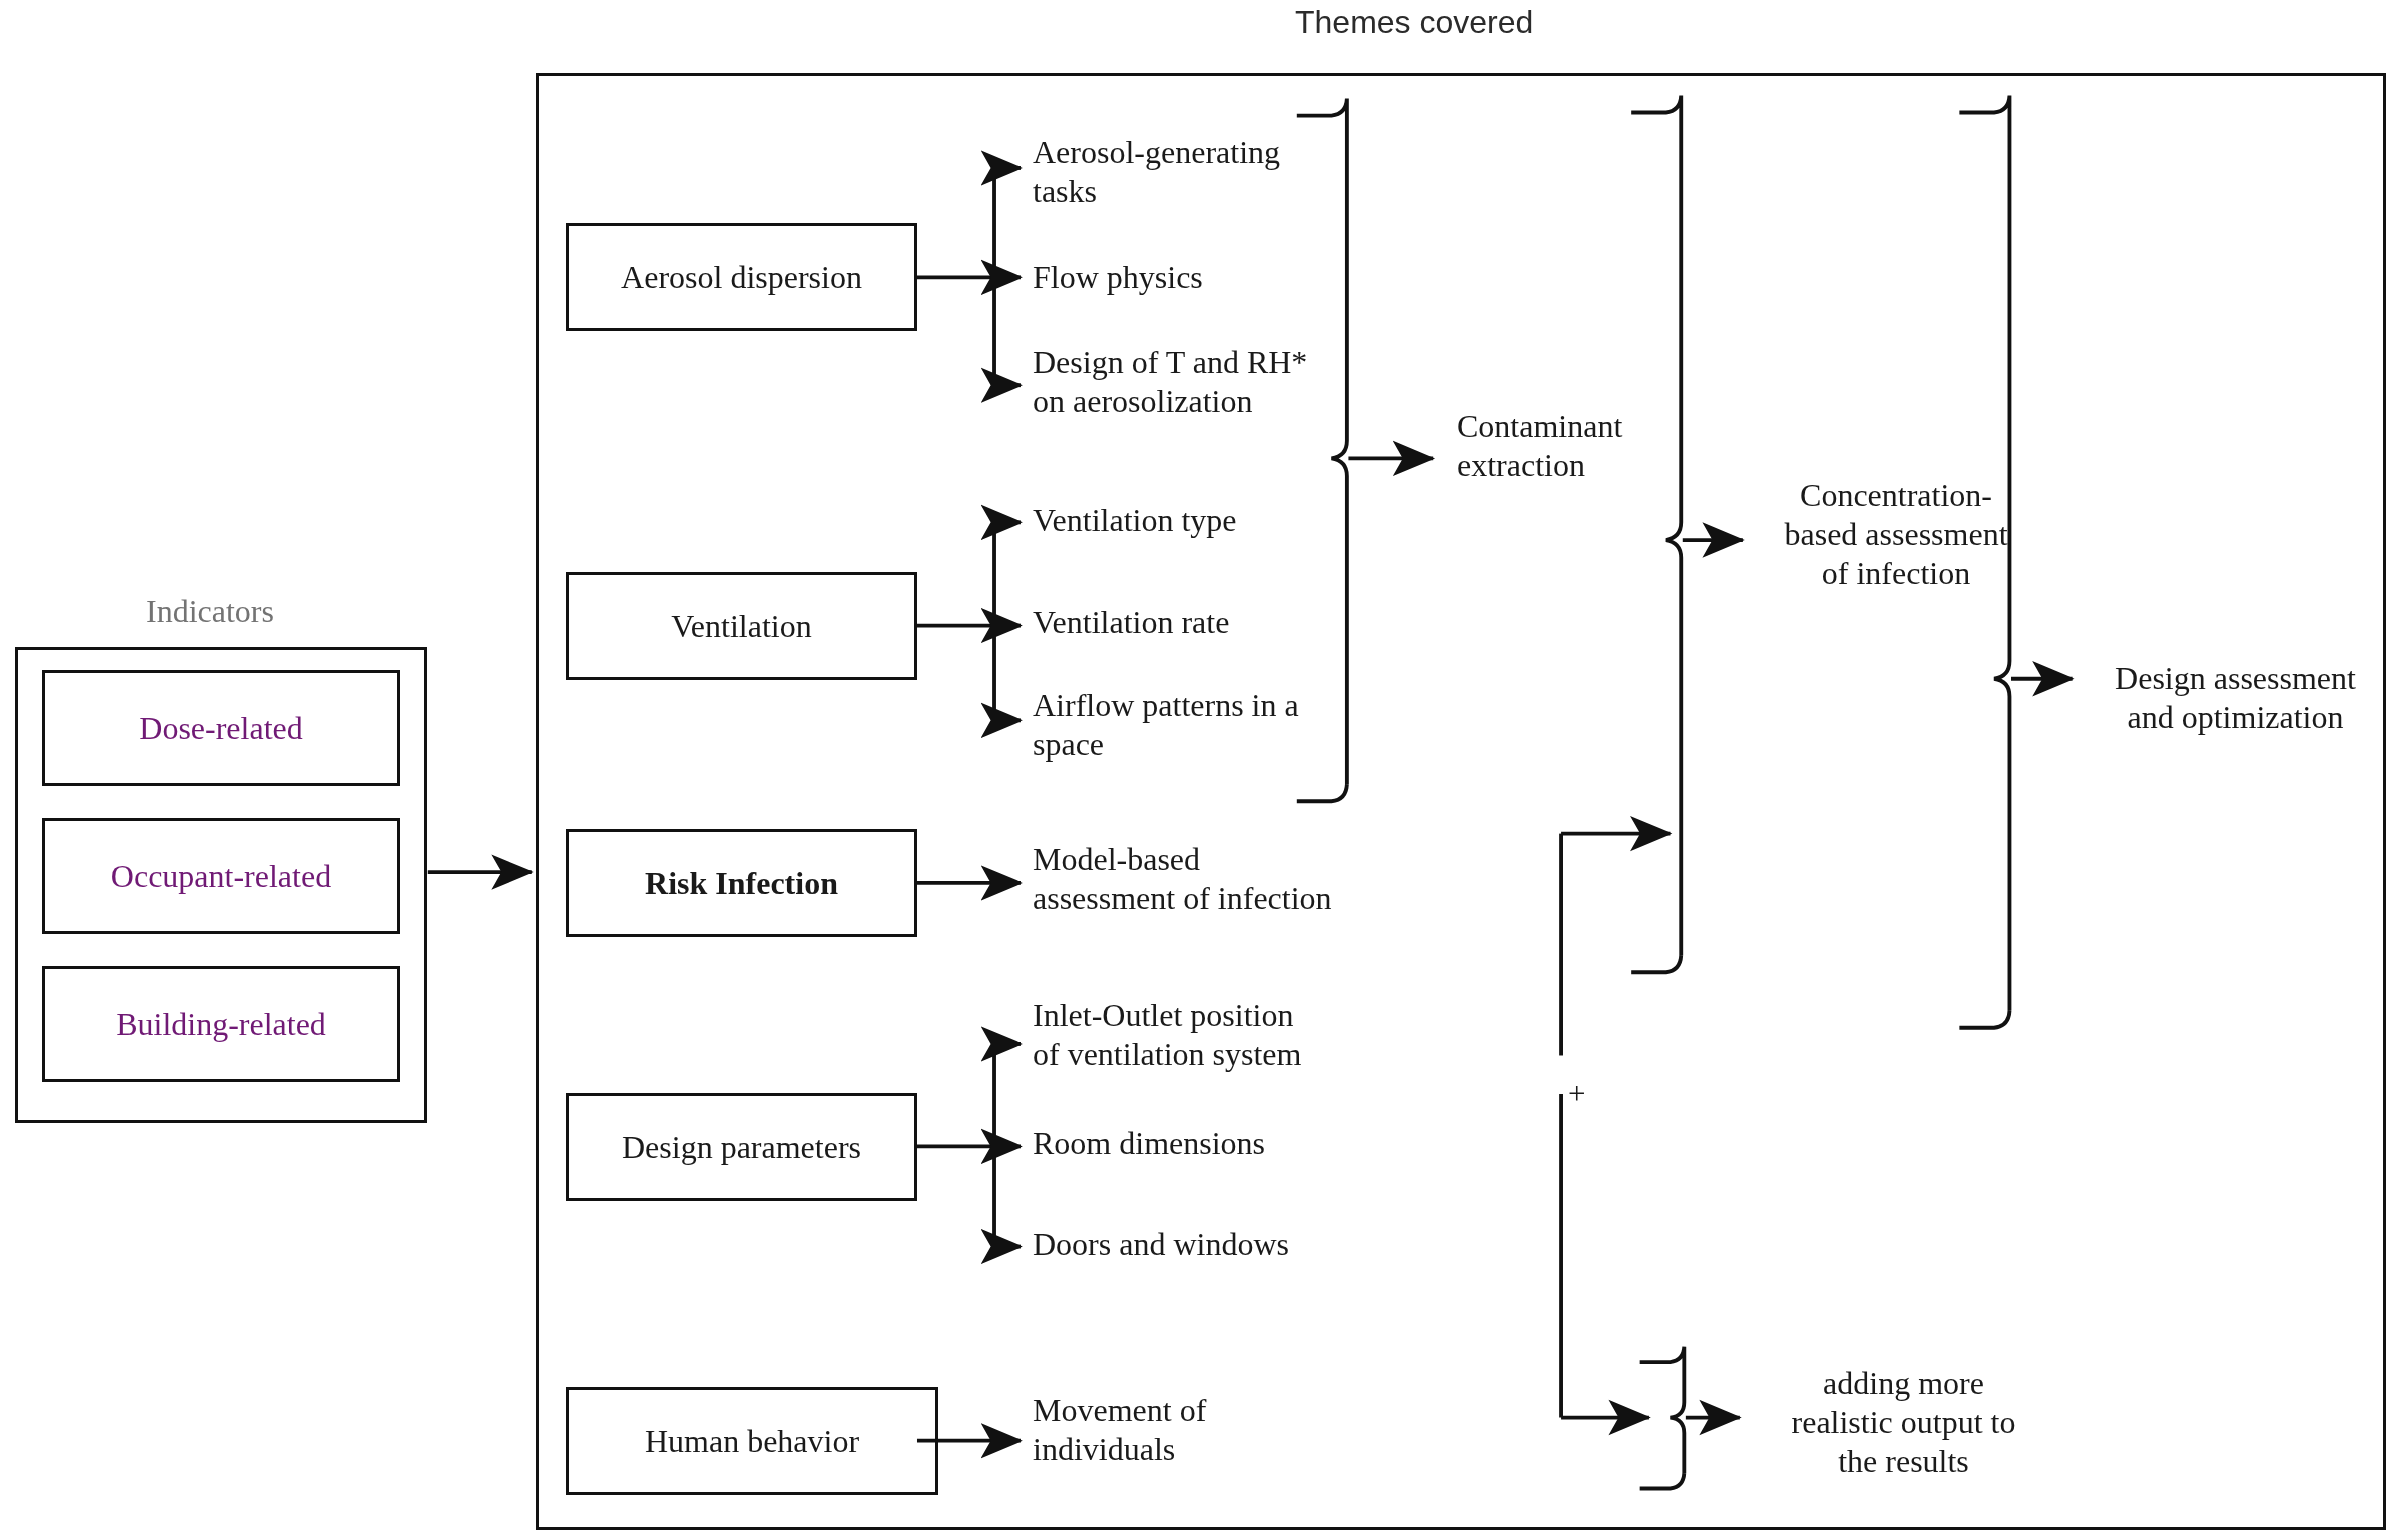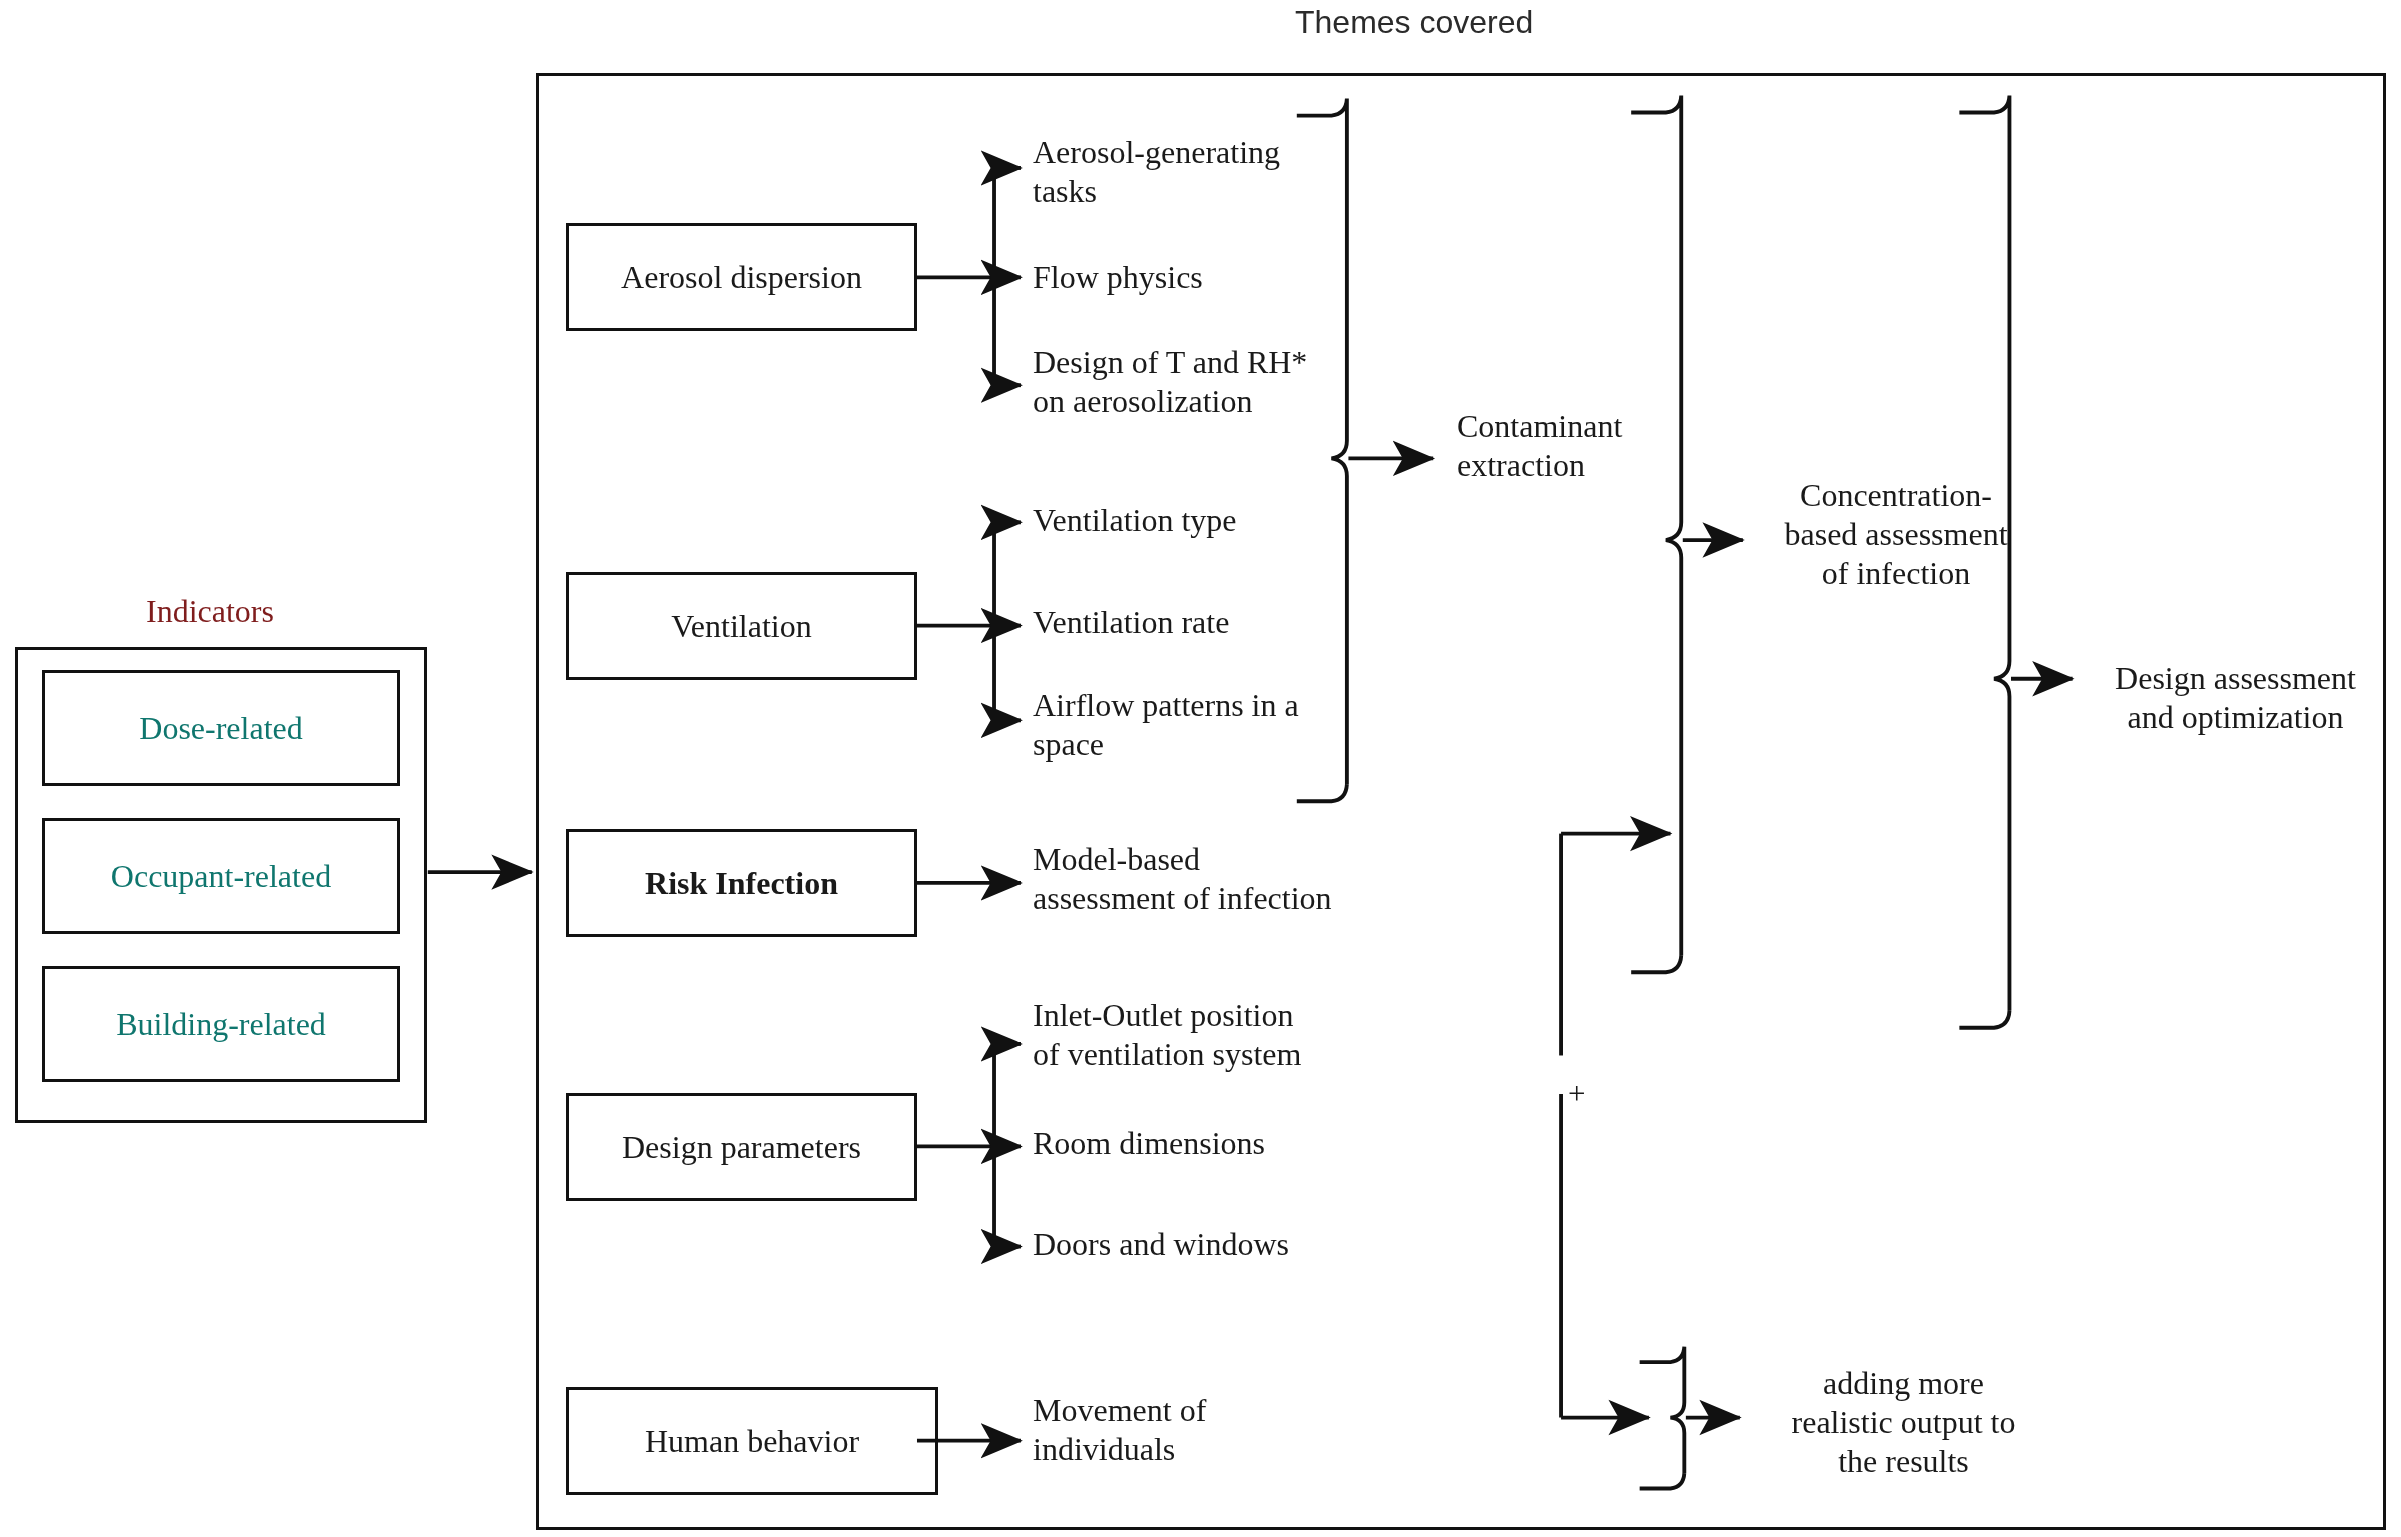--- a/index.html
+++ b/index.html
@@ -12,26 +12,26 @@
   .lbl{position:absolute;font-family:"Liberation Serif","DejaVu Serif",serif;
        font-size:32px;line-height:1.22;color:#1a1a1a;white-space:pre-line;}
   .lbl.ctr{text-align:center;}
 
   .themes-title{position:absolute;font-family:"Liberation Sans","DejaVu Sans",sans-serif;
        font-size:32px;color:#2b2b2b;left:1295px;top:3.9px;}
 
   .outer-box{position:absolute;left:536px;top:73px;width:1850px;height:1457px;
        border:3.9px solid #111;box-sizing:border-box;background:transparent;}
 
-  .ind-title{position:absolute;left:146px;top:593px;font-size:32px;color:#7f1d1d;}
+  .ind-title{position:absolute;left:146px;top:593px;font-size:32px;color:#737373;}
   .ind-outer{position:absolute;left:15.4px;top:647px;width:412px;height:476px;
        border:3.9px solid #111;box-sizing:border-box;background:transparent;}
   .ind-item{position:absolute;left:42px;width:358px;height:116px;
        border:3.9px solid #111;box-sizing:border-box;background:transparent;
-       display:flex;align-items:center;justify-content:center;font-size:32px;color:#0f766e;}
+       display:flex;align-items:center;justify-content:center;font-size:32px;color:#701a75;}
 
   .node-box{position:absolute;border:3.9px solid #111;box-sizing:border-box;background:transparent;
        display:flex;align-items:center;justify-content:center;font-size:32px;color:#1a1a1a;}
 </style>
 </head>
 <body>
 
 <div id="stage">
 
   <div class="themes-title">Themes covered</div>

